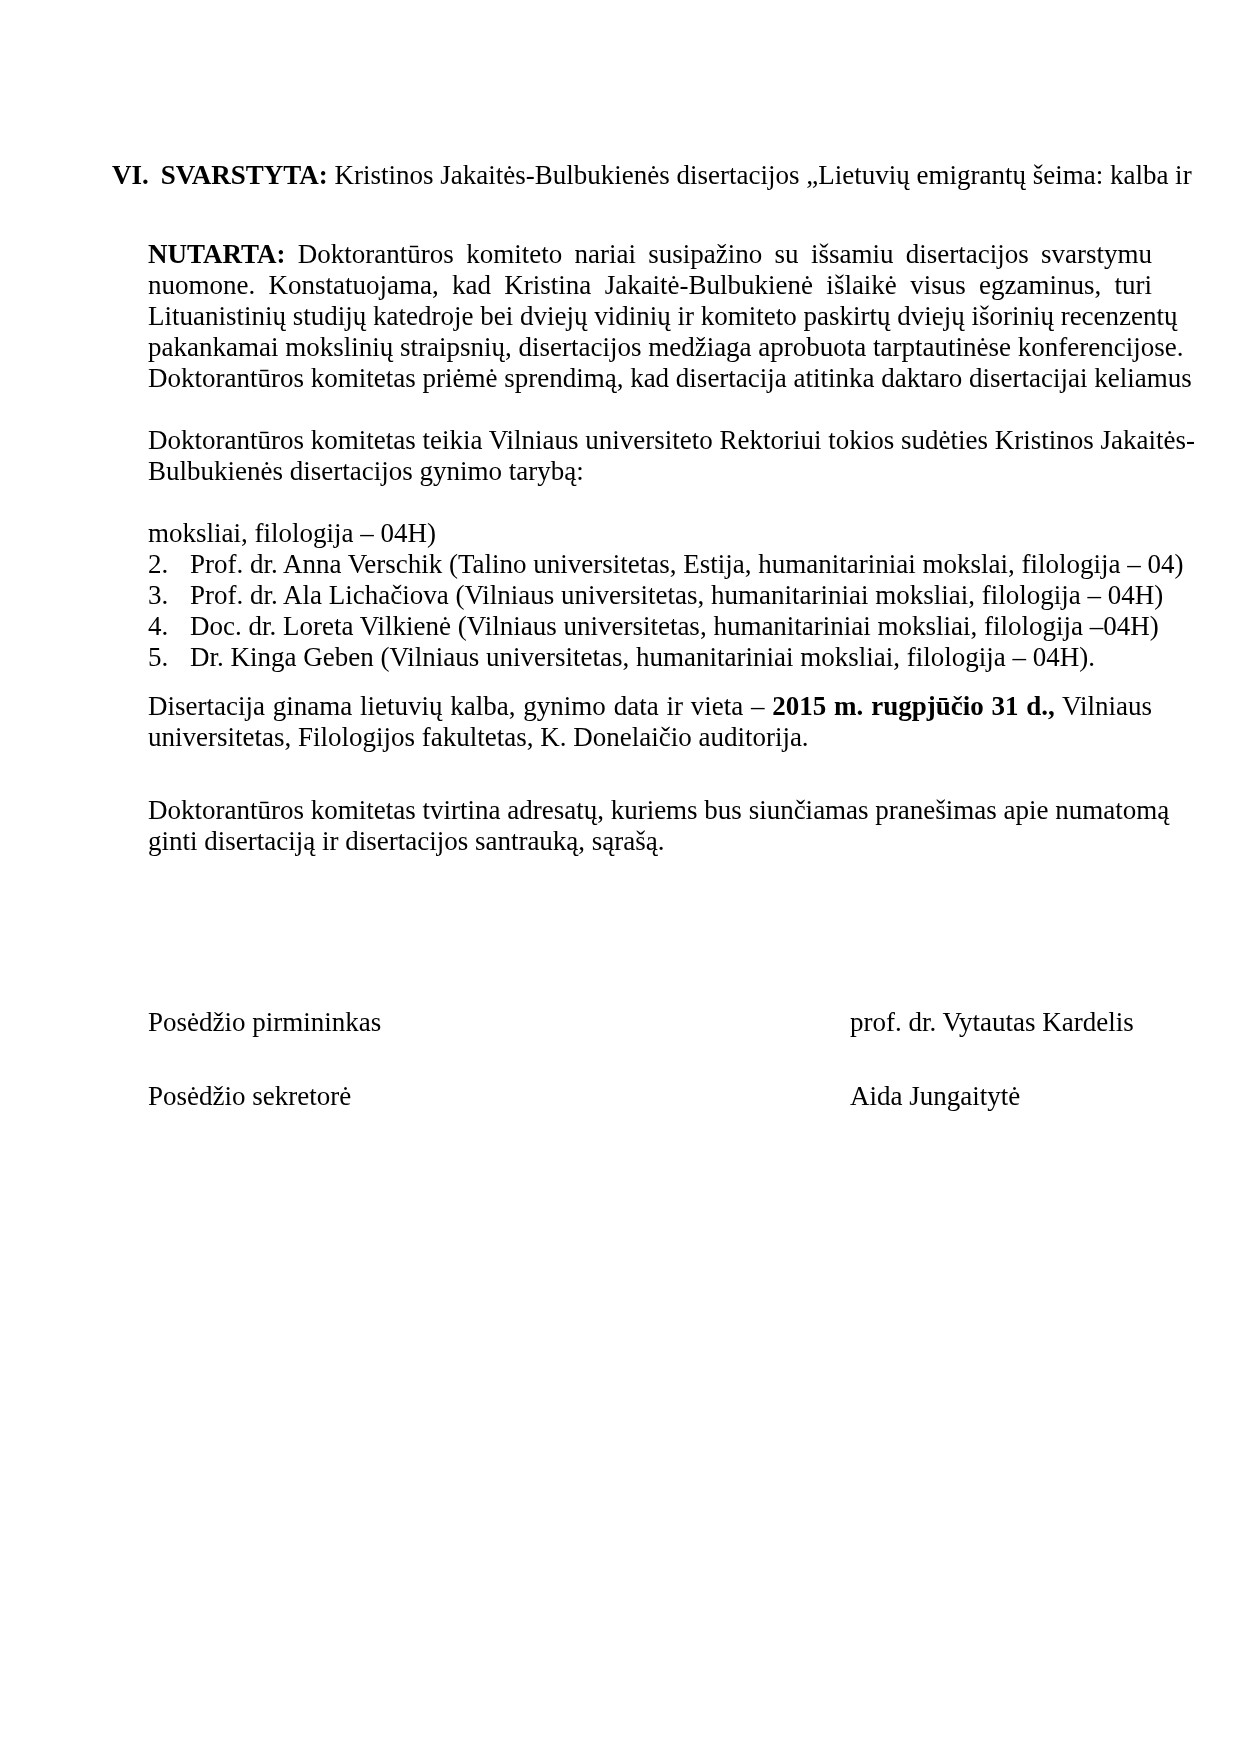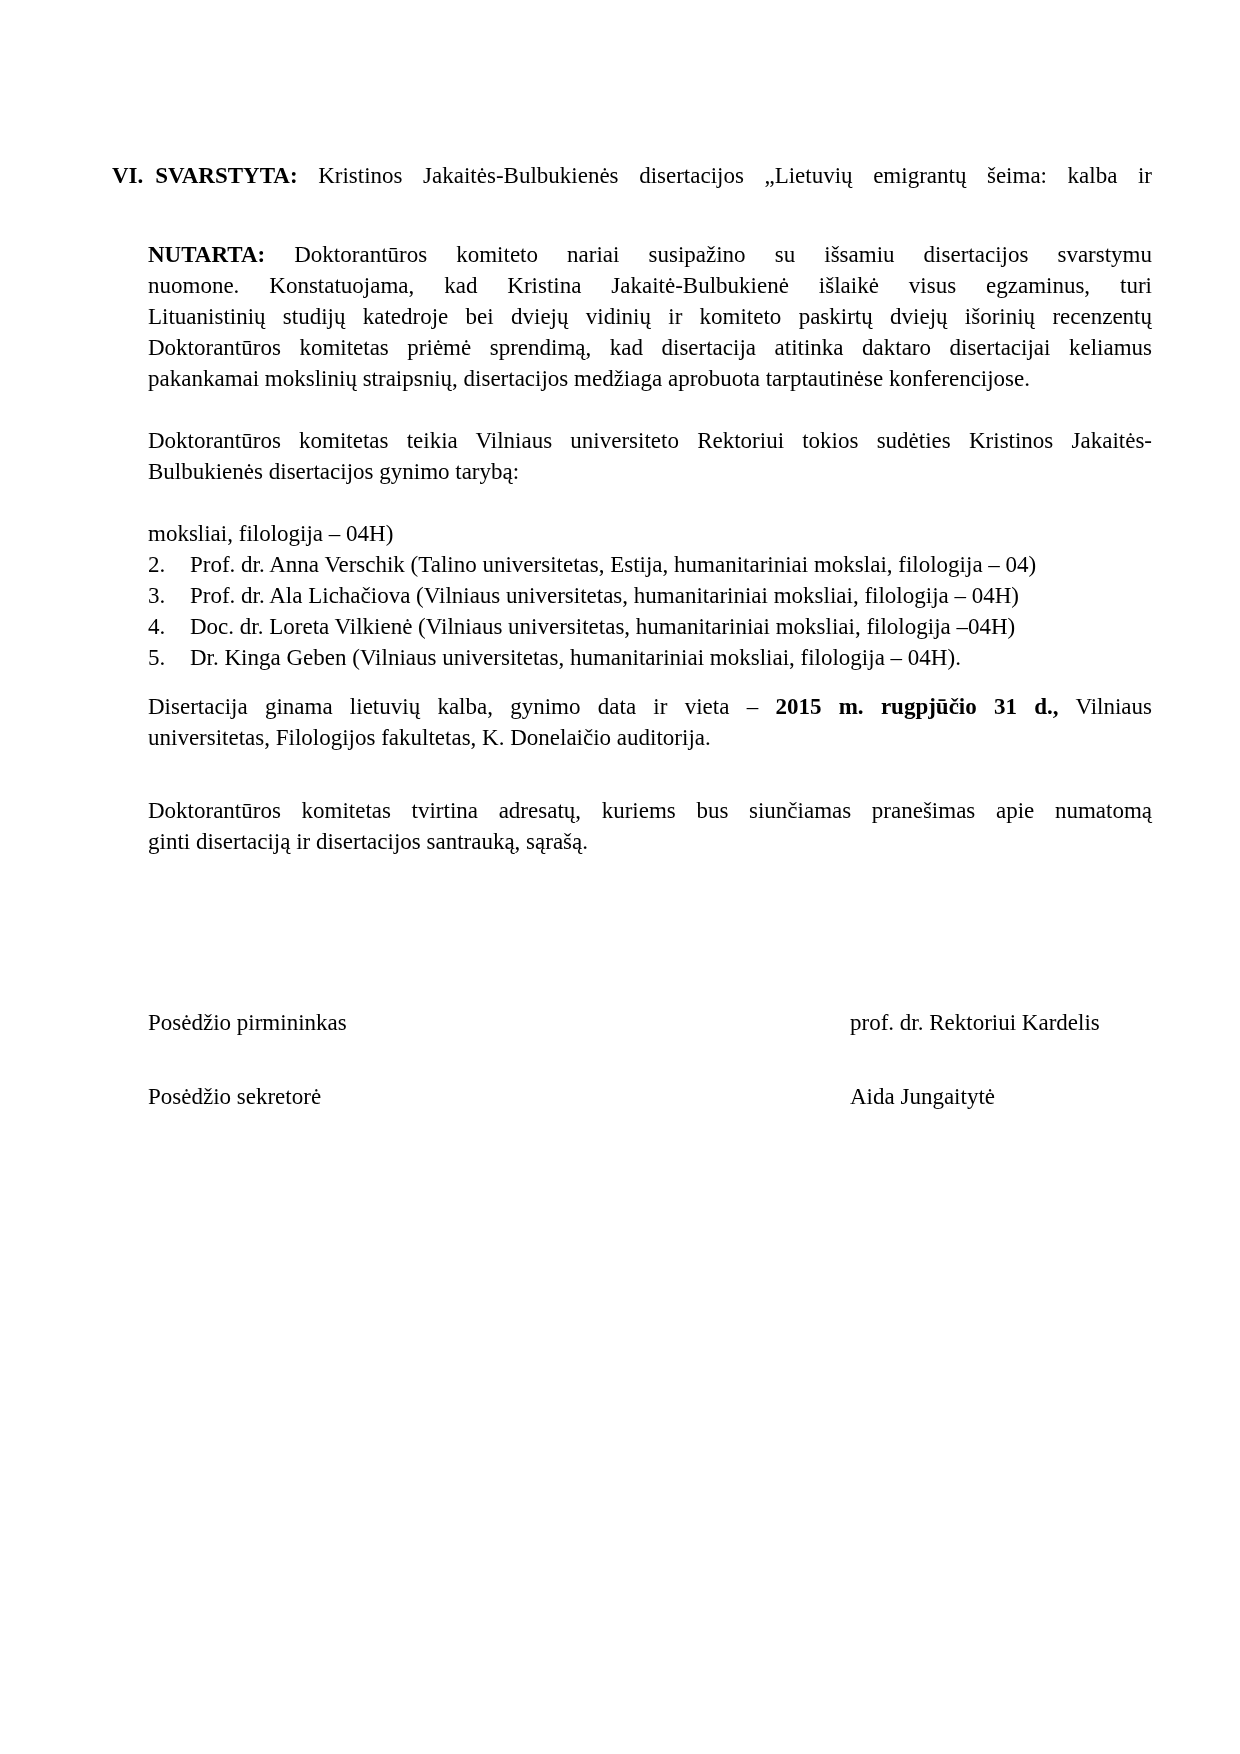--- a/index.html
+++ b/index.html
@@ -3,21 +3,21 @@
 <meta charset="utf-8">
 <style>
   html, body { margin: 0; padding: 0; background: #ffffff; }
   .page {
     position: relative;
     width: 1240px;
     height: 1754px;
     background: #ffffff;
     color: #000000;
     font-family: "Liberation Serif", "DejaVu Serif", serif;
-    font-size: 23px;
+    font-size: 27px;
     line-height: 31px;
     padding: 160px 88px 0 148px;
     box-sizing: border-box;
     overflow: hidden;
   }
   .line { white-space: nowrap; }
   .j { text-align: justify; text-align-last: justify; }
   .b { font-weight: bold; }
   .hang { margin-left: -36px; }
   .label-gap { margin-left: 12px; }
@@ -37,22 +37,22 @@
 <div class="page">
 
   <div>
     <div class="line j hang"><span class="b">VI.</span><span class="b label-gap">SVARSTYTA:</span><span> Kristinos Jakaitės-Bulbukienės disertacijos „Lietuvių emigrantų šeima: kalba ir</span></div>
   </div>
 
   <div class="mt-nutarta">
     <div class="line j"><span class="b">NUTARTA:</span><span> Doktorantūros komiteto nariai susipažino su išsamiu disertacijos svarstymu</span></div>
     <div class="line j">nuomone. Konstatuojama, kad Kristina Jakaitė-Bulbukienė išlaikė visus egzaminus, turi</div>
     <div class="line j">Lituanistinių studijų katedroje bei dviejų vidinių ir komiteto paskirtų dviejų išorinių recenzentų</div>
+    <div class="line">pakankamai mokslinių straipsnių, disertacijos medžiaga aprobuota tarptautinėse konferencijose.</div>
     <div class="line j">Doktorantūros komitetas priėmė sprendimą, kad disertacija atitinka daktaro disertacijai keliamus</div>
-    <div class="line">pakankamai mokslinių straipsnių, disertacijos medžiaga aprobuota tarptautinėse konferencijose.</div>
   </div>
 
   <div class="mt-blank">
     <div class="line j">Doktorantūros komitetas teikia Vilniaus universiteto Rektoriui tokios sudėties Kristinos Jakaitės-</div>
     <div class="line">Bulbukienės disertacijos gynimo tarybą:</div>
   </div>
 
   <div class="mt-blank">
     <div>
       <div class="line">moksliai, filologija – 04H)</div>
@@ -76,21 +76,21 @@
     <div class="line">universitetas, Filologijos fakultetas, K. Donelaičio auditorija.</div>
   </div>
 
   <div class="mt-mailing">
     <div class="line j">Doktorantūros komitetas tvirtina adresatų, kuriems bus siunčiamas pranešimas apie numatomą</div>
     <div class="line">ginti disertaciją ir disertacijos santrauką, sąrašą.</div>
   </div>
 
   <div class="sig-row mt-sig1">
     <span>Posėdžio pirmininkas</span>
-    <span class="sig-name">prof. dr. Rektoriui Kardelis</span>
+    <span class="sig-name">prof. dr. Vytautas Kardelis</span>
   </div>
 
   <div class="sig-row mt-sig2">
     <span>Posėdžio sekretorė</span>
     <span class="sig-name">Aida Jungaitytė</span>
   </div>
 
 </div>
 
 </body></html>

